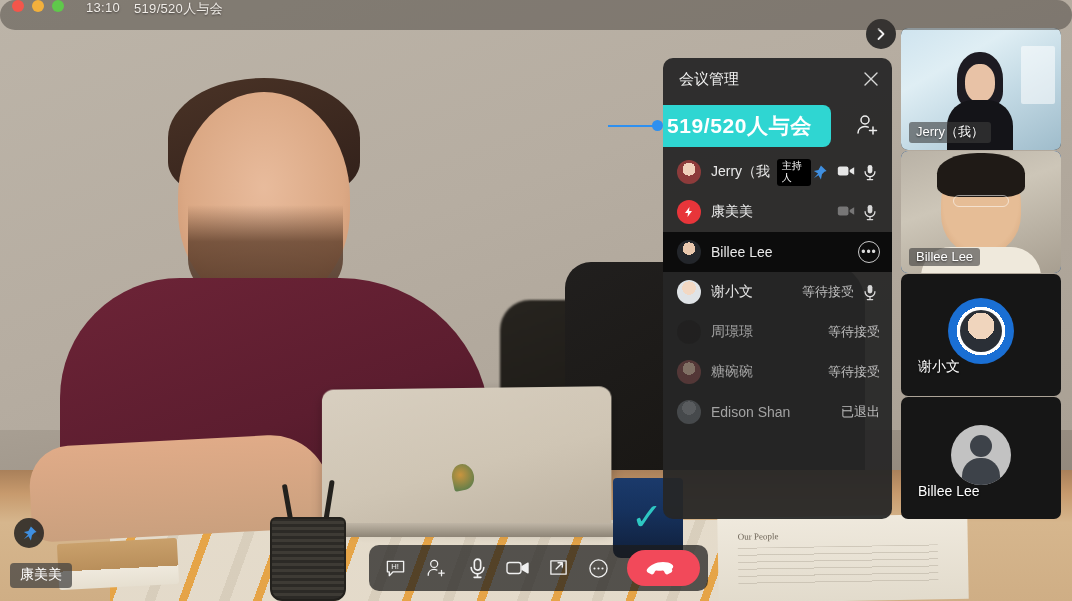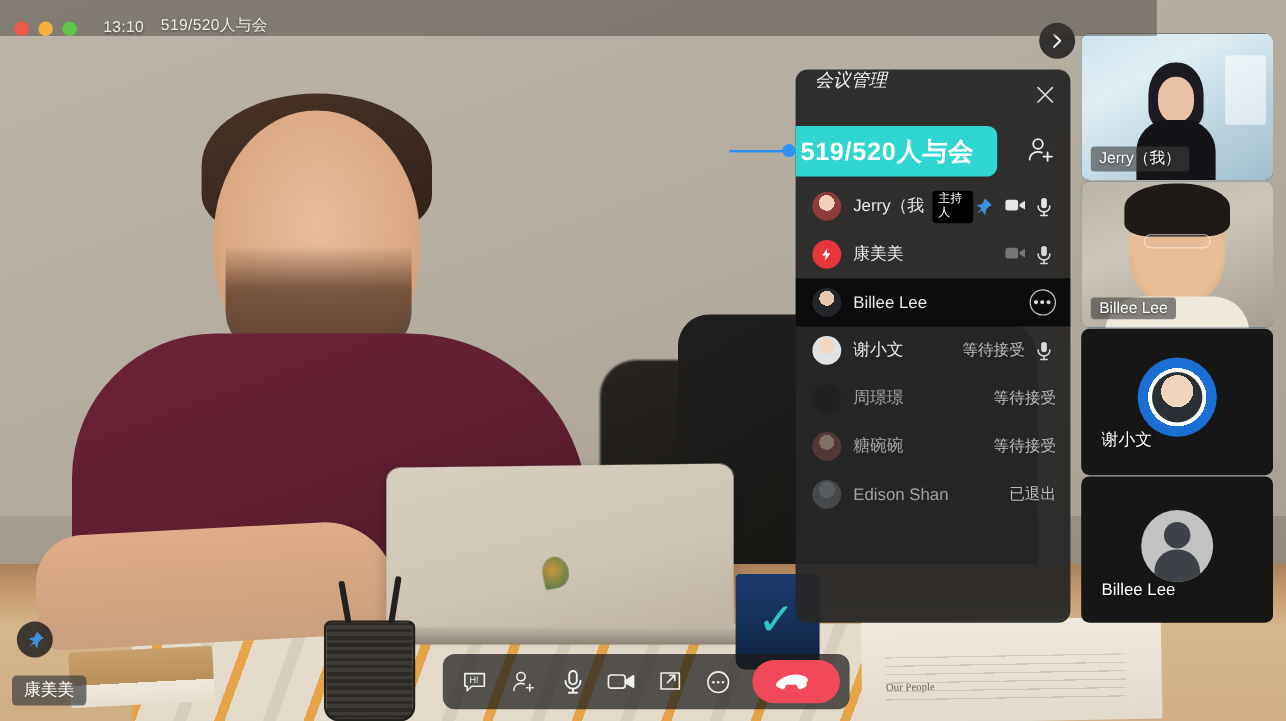--- a/index.html
+++ b/index.html
@@ -128,35 +128,35 @@
   }
   
   .paper {
     position: absolute; left: 718px; top: 516px; width: 250px; height: 85px;
     background: linear-gradient(180deg,#efe9dd,#e2dbcc);
     transform: rotate(-1deg);
   }
   .paper-txt {
     position: absolute; left: 20px; top: 14px; font-size: 9px; color: #6e6558;
     font-family: "Liberation Serif", serif;
-    margin-top: 36px;
   }
   .paper-lines {
     position: absolute; left: 20px; top: 30px; width: 200px; height: 40px;
     background: repeating-linear-gradient(180deg,#bdb5a6 0 1px,transparent 1px 7px);
     opacity: .6;
   }
 
   
   .titlebar {
-    position: absolute; left: 0; top: 0; width: 964px; height: 30px;
-    display: flex; align-items: flex-end; gap: 8px;
+    position: absolute; left: 0; top: 0; width: 1072px; height: 30px;
+    display: flex; align-items: flex-start; gap: 8px;
     padding-left: 12px;
     background: rgba(60,56,52,.45);
     z-index: 40;
+    border-radius: 15px;
   }
   .tl { width: 12px; height: 12px; border-radius: 50%; }
   .tl.r { background: #f3564b; }
   .tl.y { background: #f2b03c; }
   .tl.g { background: #5fc84b; }
   .title-text {
     margin-left: 14px; color: #f0ece7; font-size: 13px; letter-spacing: .3px;
     text-shadow: 0 1px 2px rgba(0,0,0,.5);
   }
 
@@ -208,23 +208,22 @@
   
   .panel {
     position: absolute; left: 663px; top: 58px; width: 229px; height: 461px;
     background: rgba(38,38,38,.94);
     border-radius: 10px;
     z-index: 25;
     overflow: hidden;
   }
   .panel-head {
     position: relative; height: 42px;
-    display: flex; align-items: flex-start;
+    display: flex; align-items: center;
     padding: 0 12px 0 16px;
-    font-style: italic;
   }
   .panel-title { color: #f2f2f2; font-size: 15px; }
   .panel-close {
     position: absolute; right: 10px; top: 10px;
     width: 22px; height: 22px; cursor: pointer;
   }
   .count-row {
     position: relative; height: 52px;
     display: flex; align-items: center;
     padding: 0 10px 0 0;

